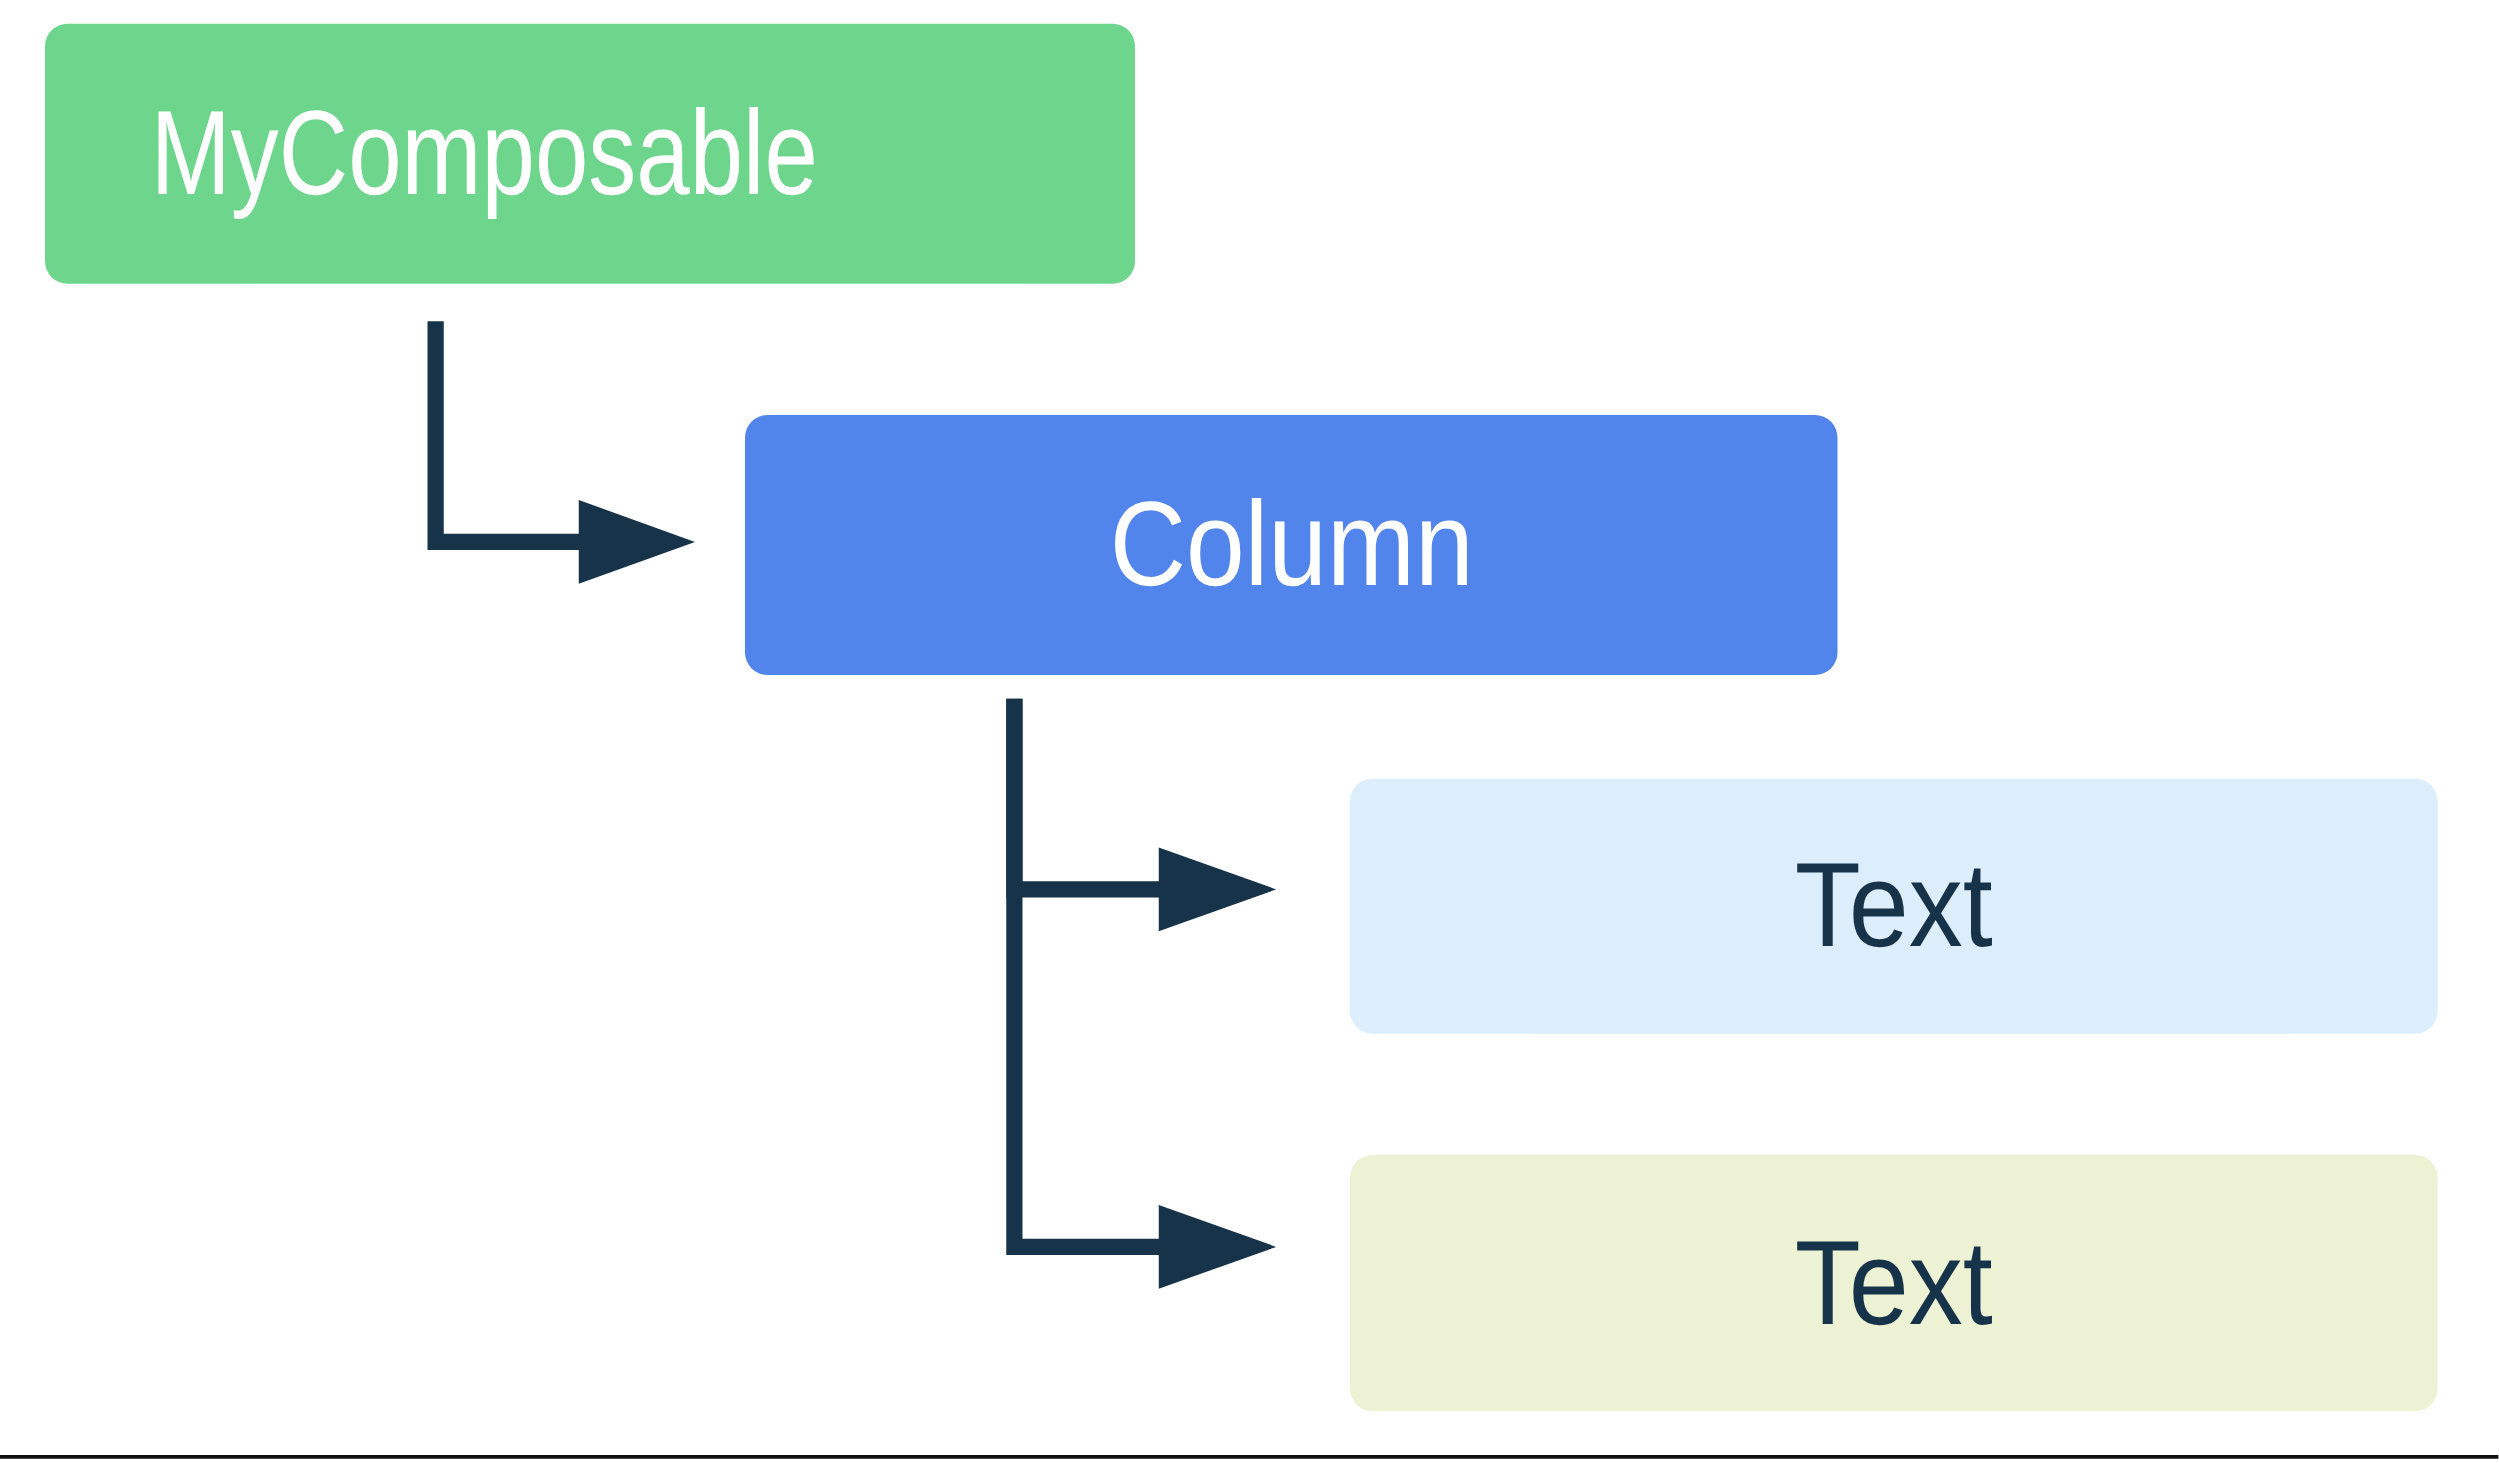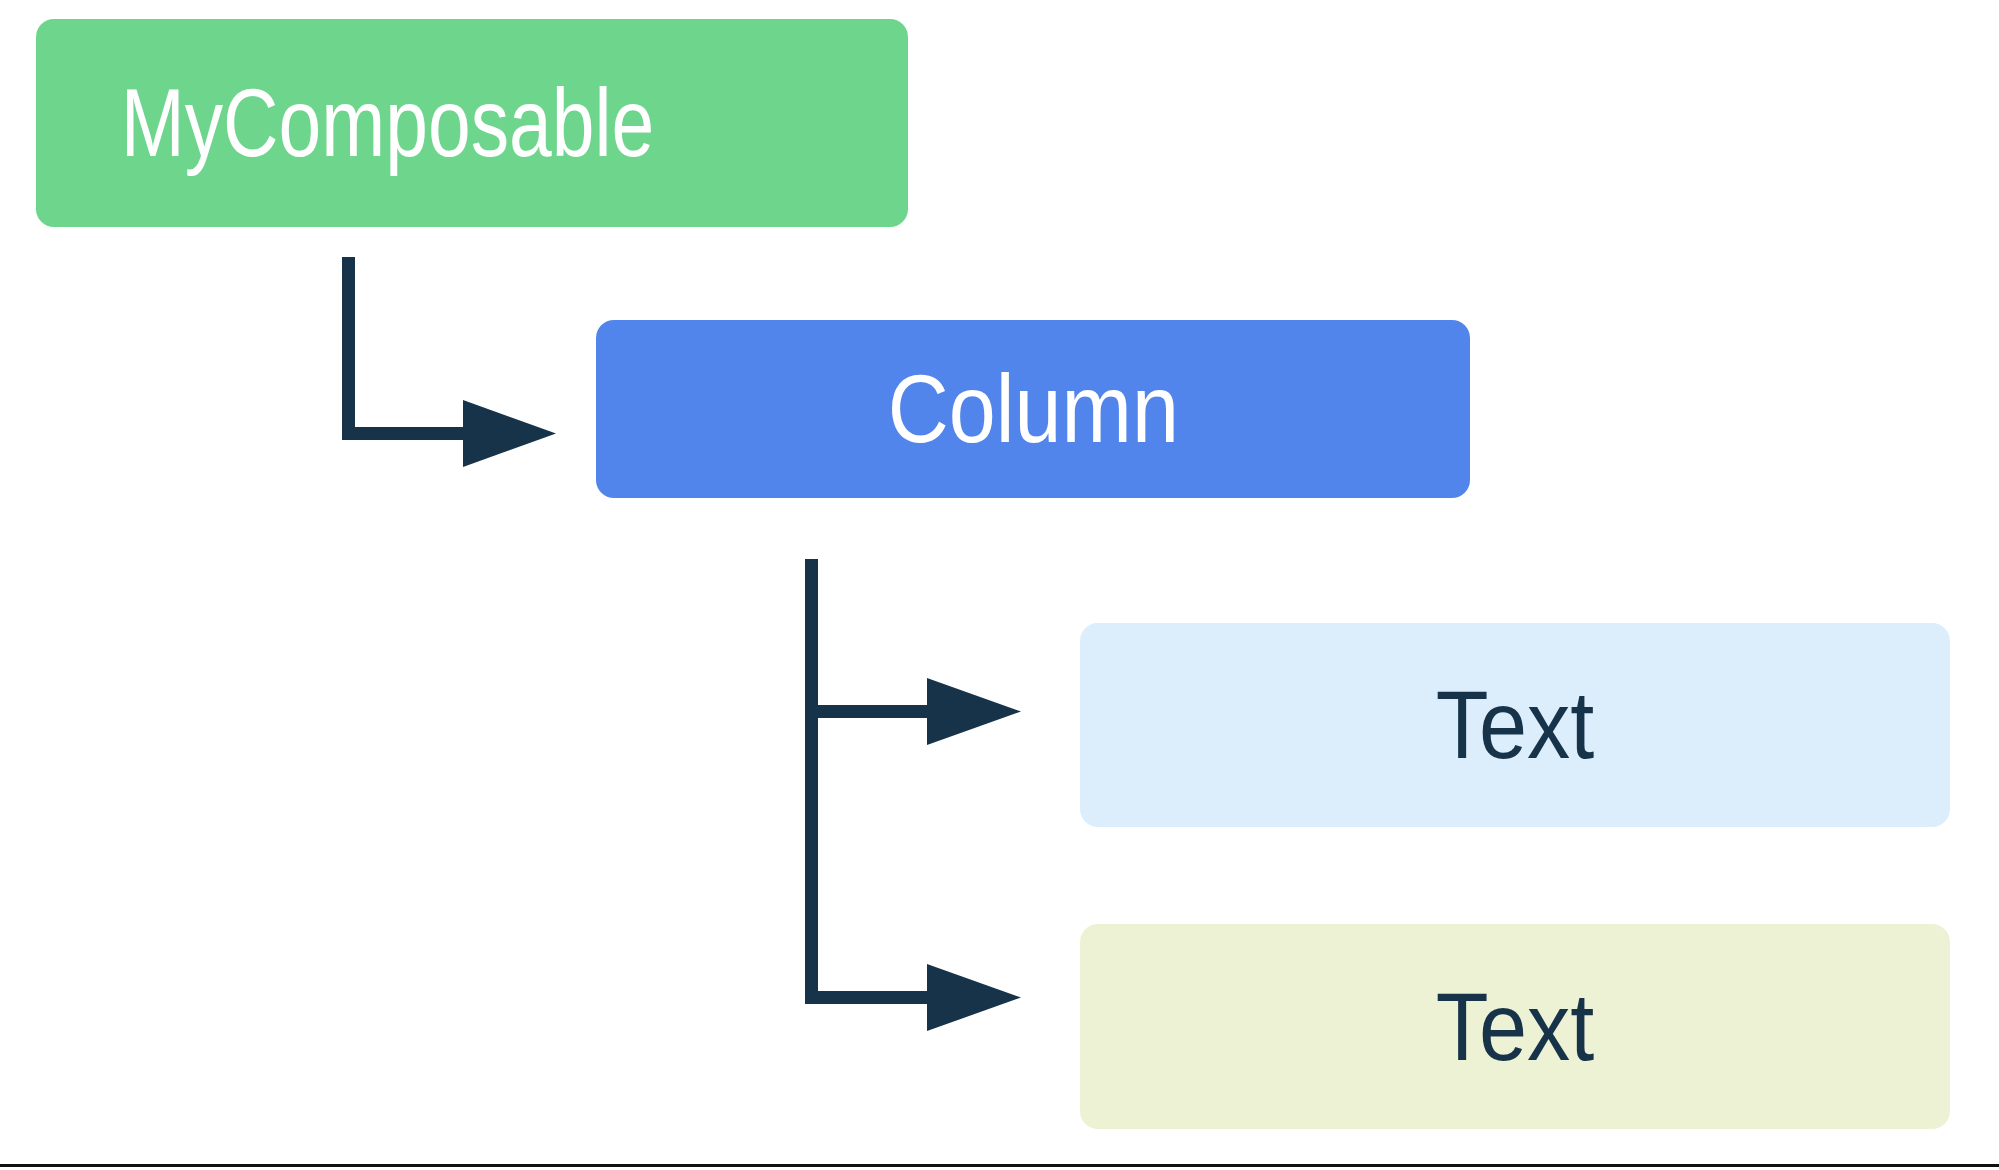--- a/index.html
+++ b/index.html
@@ -44,23 +44,23 @@
     font-size: 96px;
     transform: scaleX(0.80);
     transform-origin: center center;
     position: relative;
     left: -85px;
   }
 
   
   #node-column {
     left: 596px;
-    top: 320px;
+    top: 332px;
     width: 874px;
-    height: 178px;
+    height: 208px;
   }
   #node-column .node-label {
     font-size: 96px;
     transform: scaleX(0.88);
     transform-origin: center center;
   }
 
   
   #node-text-1 {
     left: 1080px;

